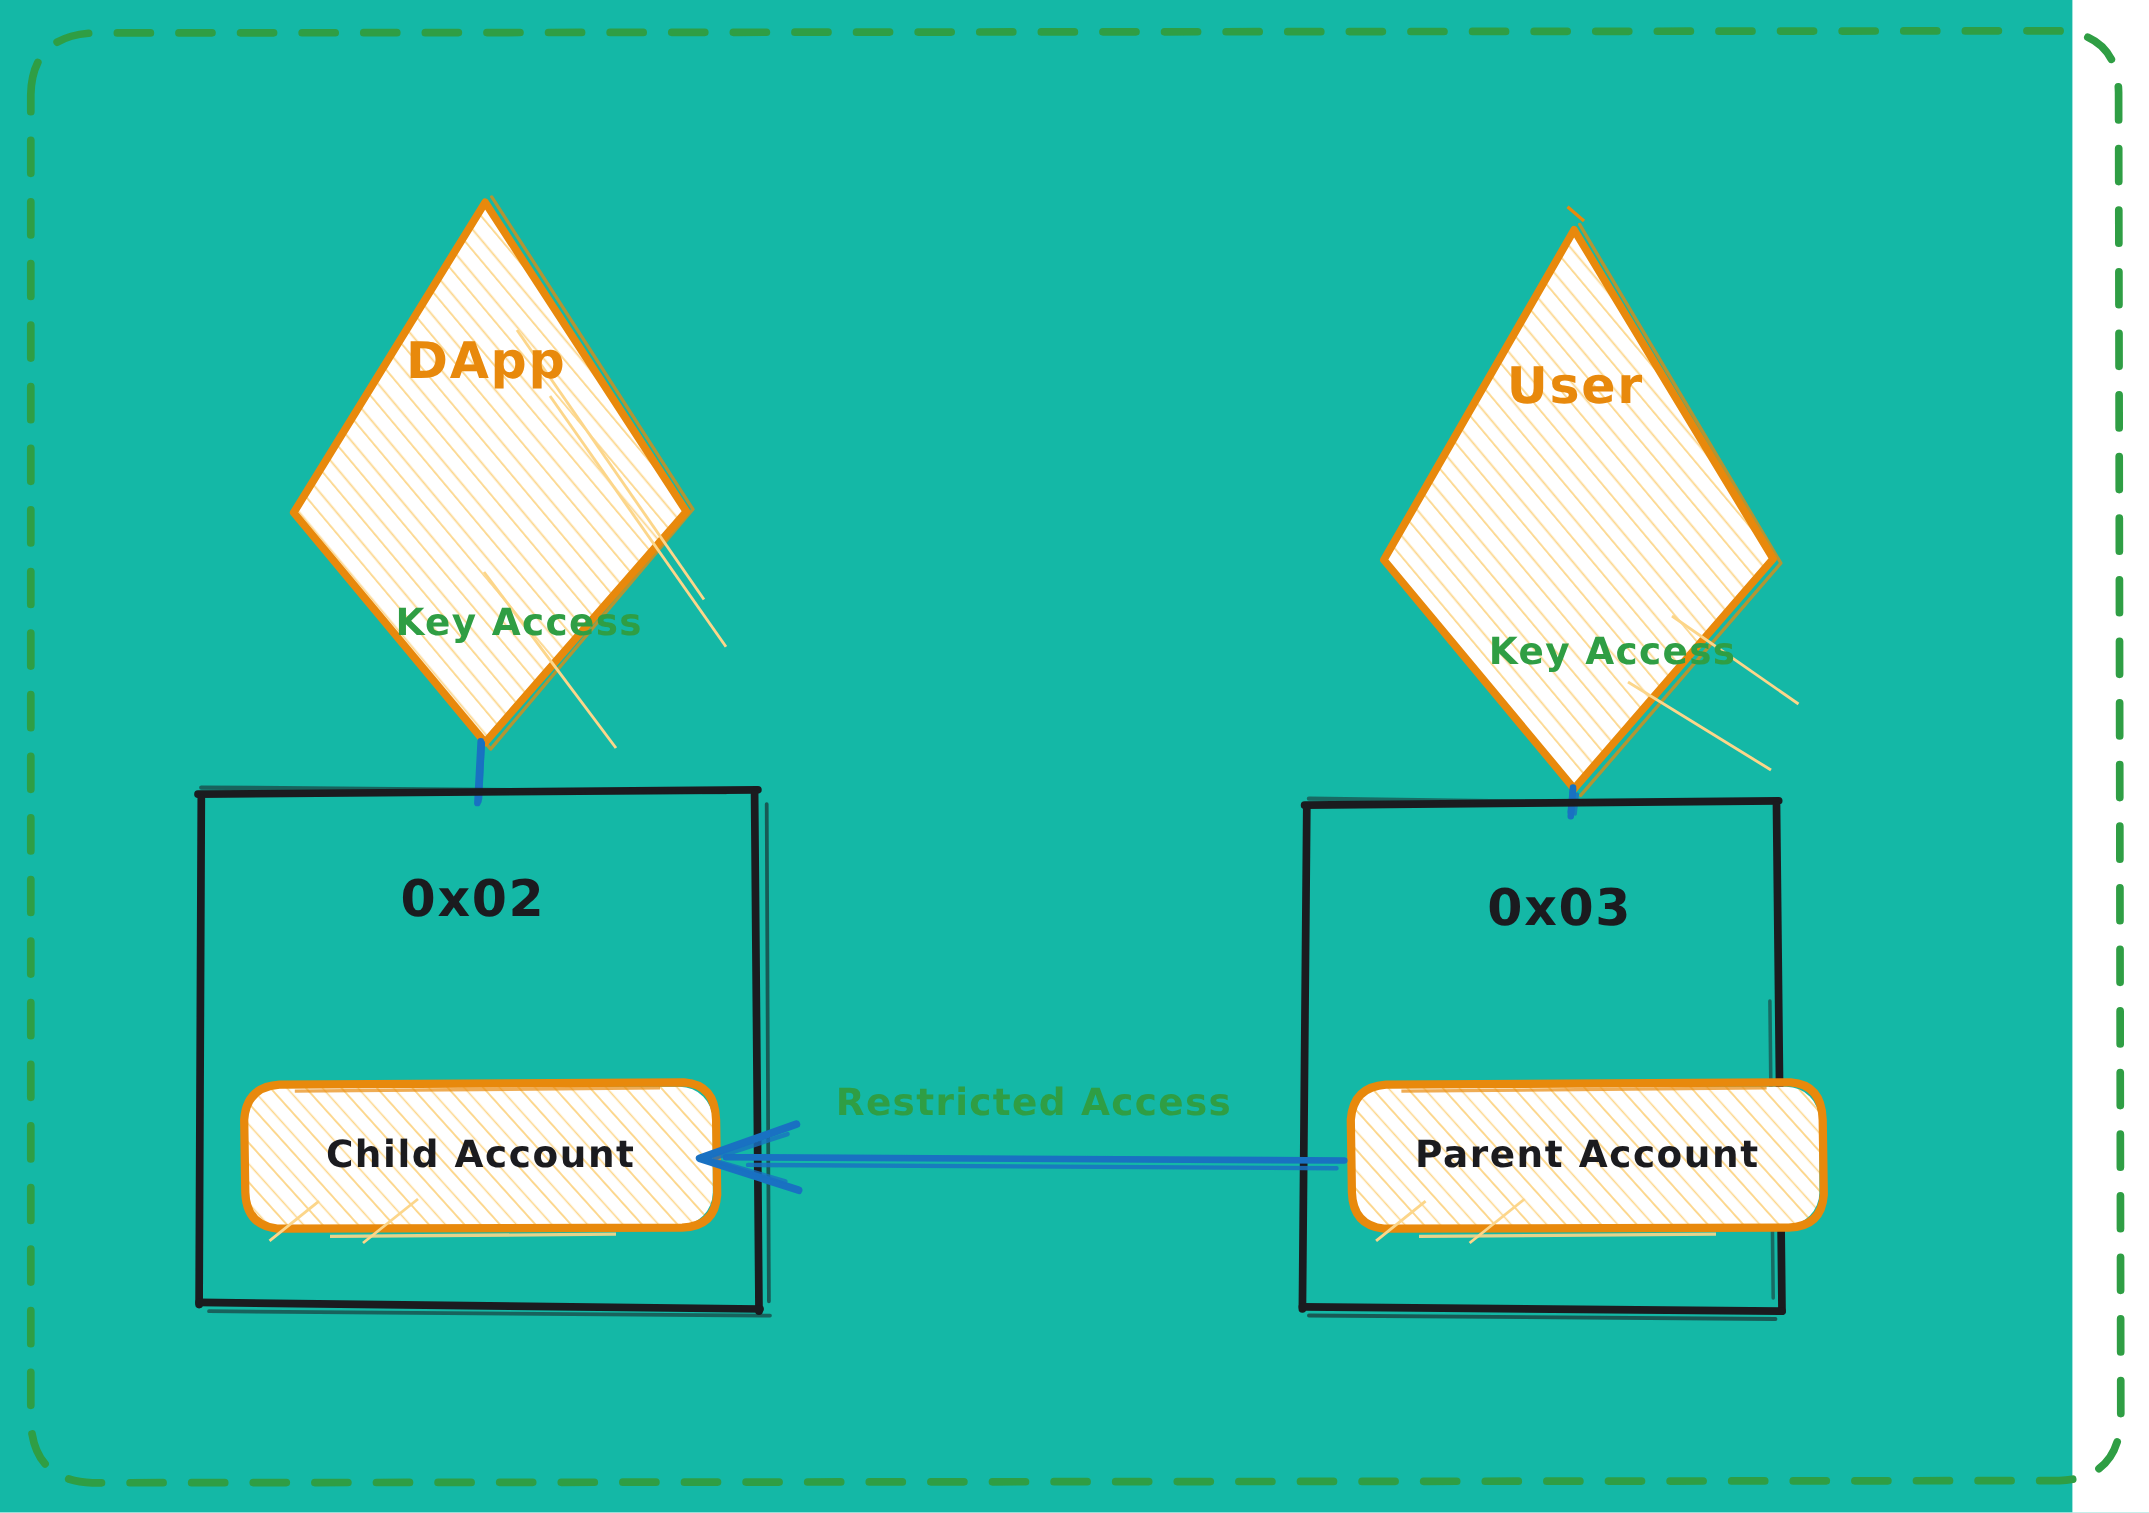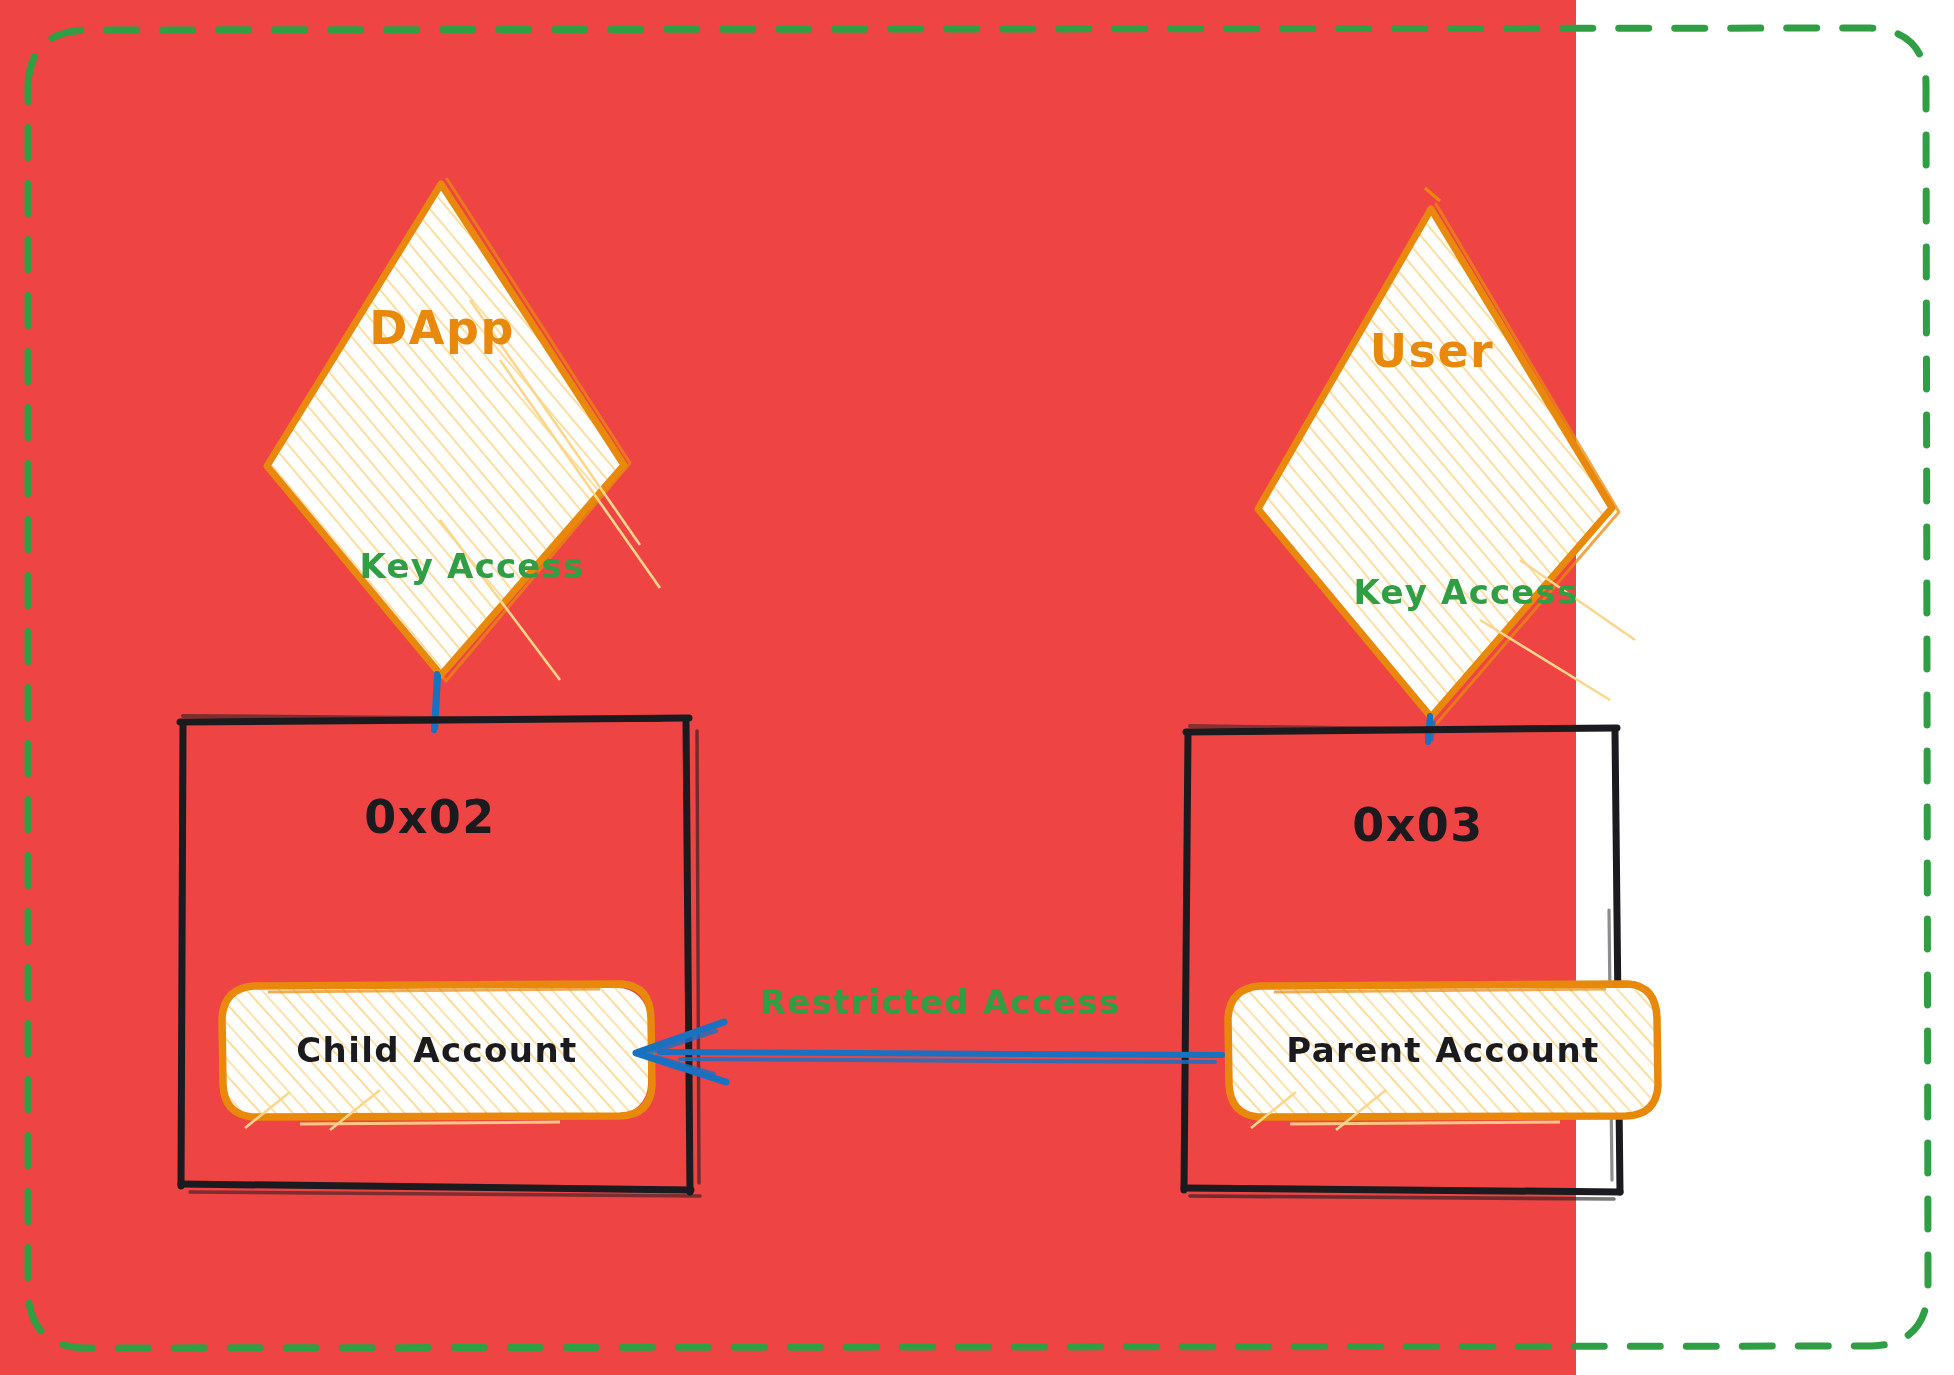--- a/index.html
+++ b/index.html
@@ -9,23 +9,23 @@
     background: #ffffff;
   }
   body {
     width: 1954px;
     height: 1375px;
     overflow: hidden;
     font-family: "DejaVu Sans", sans-serif;
   }
   #canvas-root {
     position: relative;
-    width: 1576px;
+    width: 1884px;
     height: 1375px;
-    background: #ef4444;
+    background: #14b8a6;
   }
   svg.board {
     position: absolute;
     top: 0;
     left: 0;
     width: 1954px;
     height: 1375px;
     display: block;
   }
   .sketch-text {

